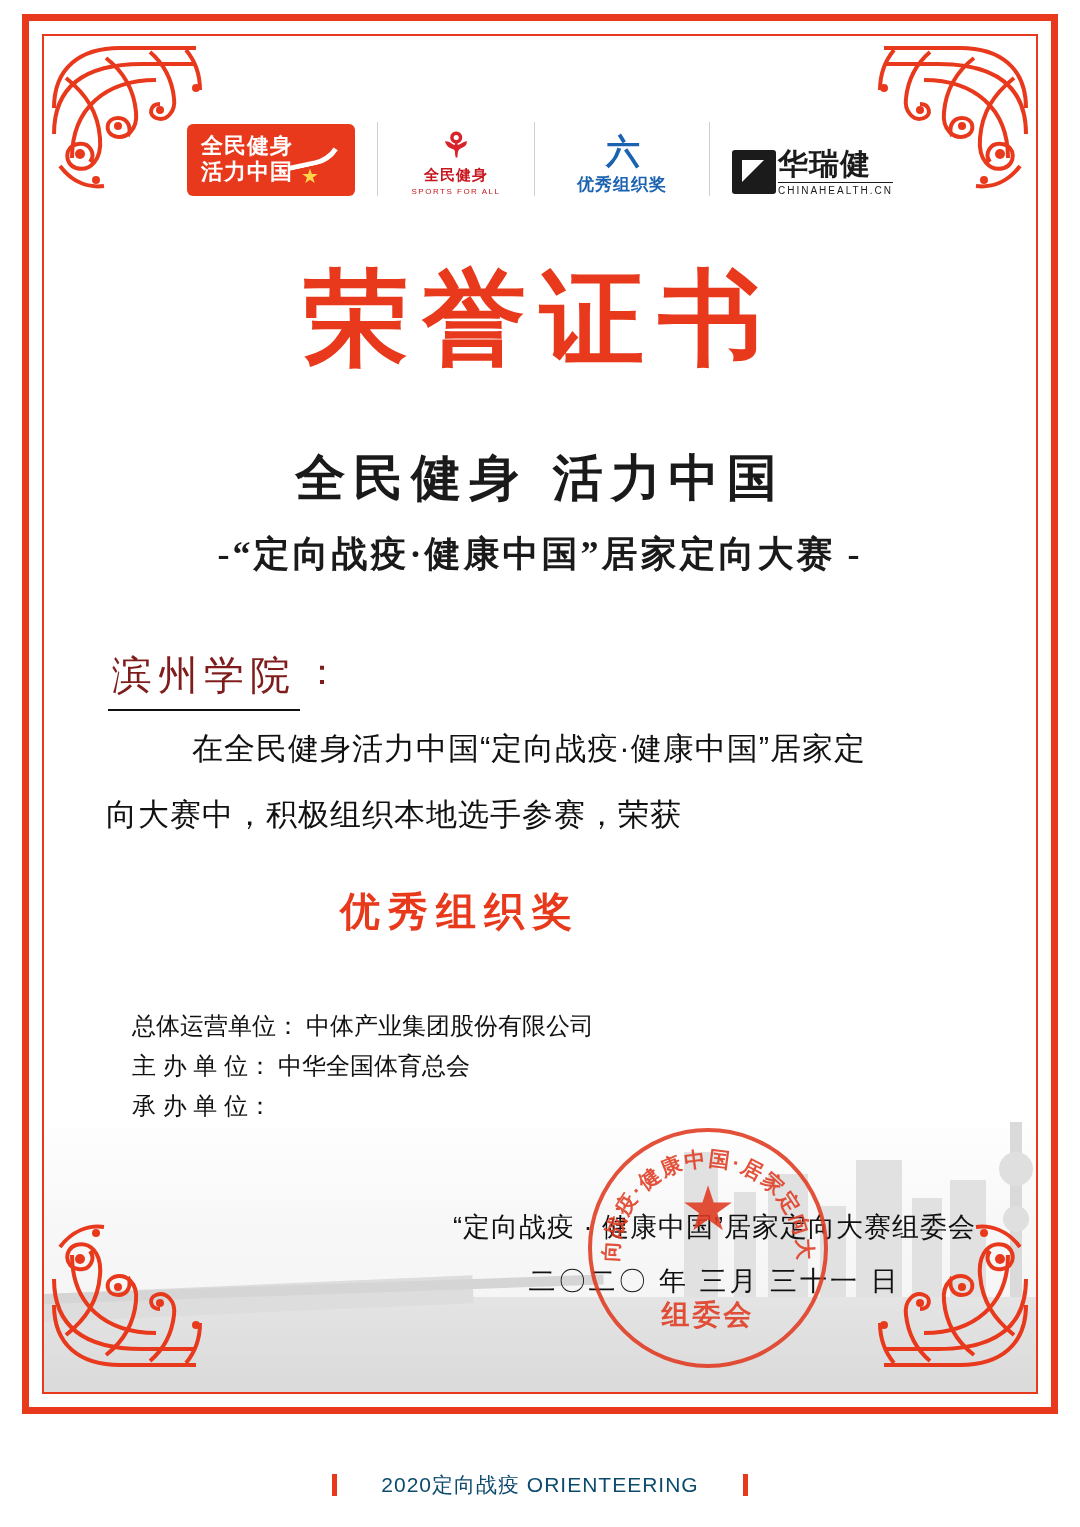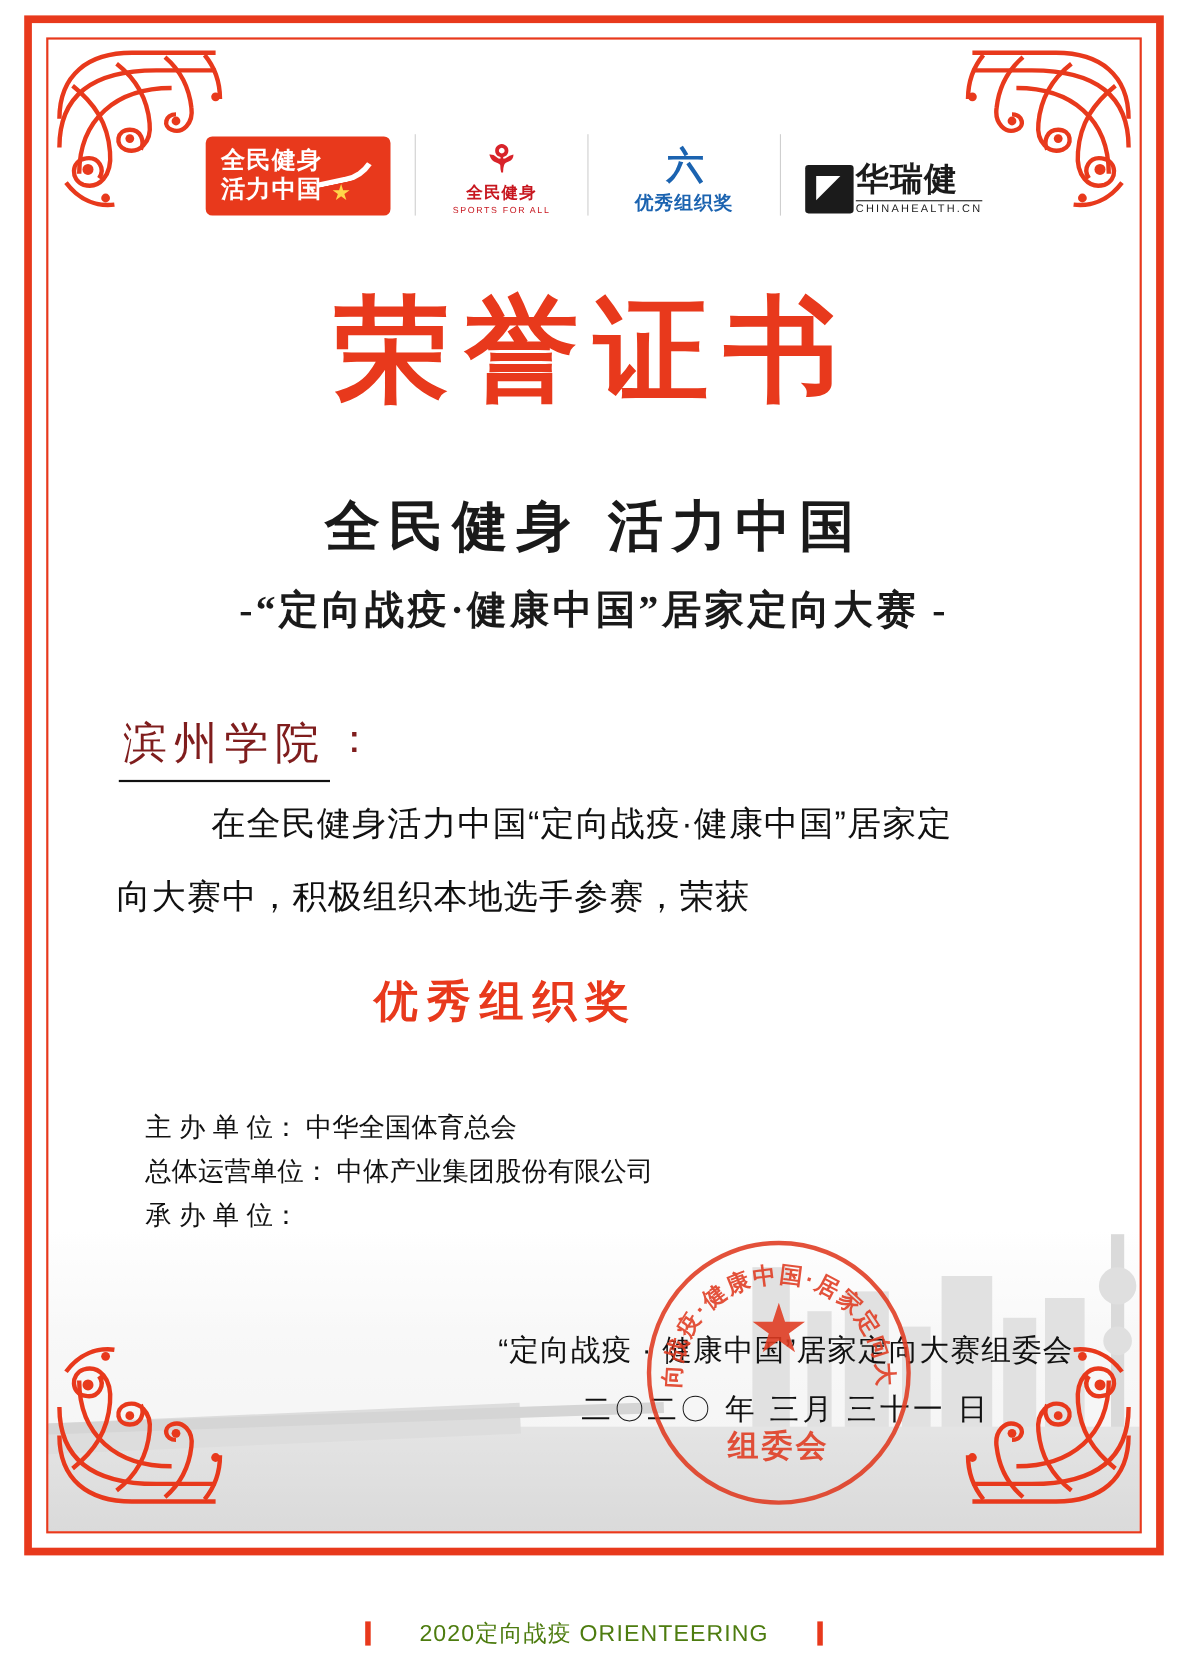--- a/index.html
+++ b/index.html
@@ -414,21 +414,21 @@
     justify-content: center;
     gap: 44px;
   }
   .footer .bar {
     width: 5px;
     height: 22px;
     background: #e8391c;
   }
   .footer .ftxt {
     font-size: 21px;
-    color: #4d7c0f;
+    color: #0c4a6e;
     letter-spacing: 1px;
   }
 </style>
 </head>
 <body>
 
 <div class="page">
 
   <div class="city">
     <div class="sky"></div>
@@ -591,26 +591,26 @@
 
   <div class="body-text">
     <div><span class="indent"></span><span>在全民健身活力中国“定向战疫·健康中国”居家定</span></div>
     <div>向大赛中，积极组织本地选手参赛，荣获</div>
   </div>
 
   <div class="award">优秀组织奖</div>
 
   <div class="orgs">
     <div class="row">
+      <span class="k">总体运营单位：</span>
+      <span class="v">中体产业集团股份有限公司</span>
+    </div>
+    <div class="row">
       <span class="k">主 办 单 位：</span>
       <span class="v">中华全国体育总会</span>
-    </div>
-    <div class="row">
-      <span class="k">总体运营单位：</span>
-      <span class="v">中体产业集团股份有限公司</span>
     </div>
     <div class="row">
       <span class="k">承 办 单 位：</span>
     </div>
   </div>
 
   <div class="signature">
     <div>“定向战疫 · 健康中国”居家定向大赛组委会</div>
     <div class="date">二〇二〇 年 三月 三十一 日</div>
   </div>

